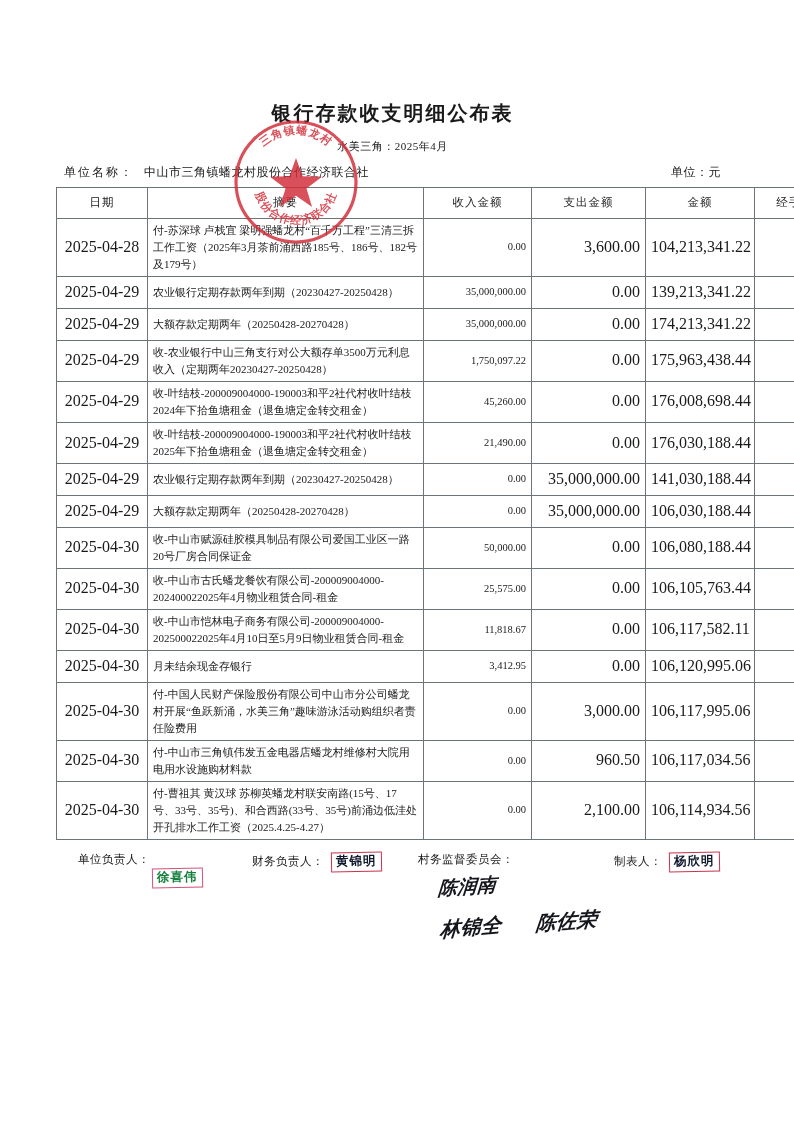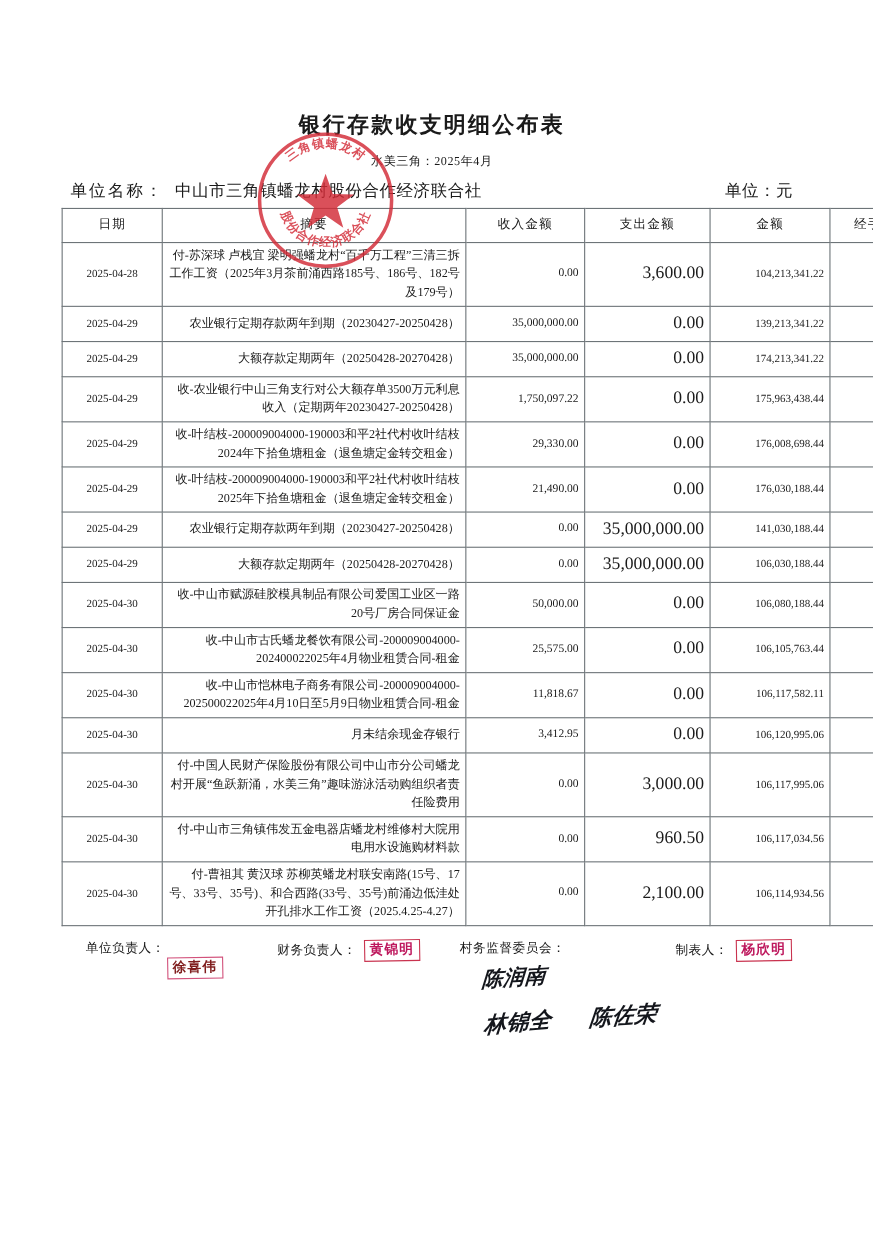--- a/index.html
+++ b/index.html
@@ -39,21 +39,21 @@
     margin-top: 12px;
     letter-spacing: 0.5px;
   }
 
   
   .meta-row {
     display: flex;
     justify-content: space-between;
     align-items: flex-end;
     margin: 10px 48px 6px 48px;
-    font-size: 15px;
+    font-size: 12px;
   }
   .meta-left { letter-spacing: 0.5px; }
   .meta-left .meta-label { letter-spacing: 2px; }
   .meta-left .meta-value { margin-left: 10px; }
   .meta-right { letter-spacing: 0.5px; }
 
   
   table.ledger {
     border-collapse: collapse;
     width: 714px;
@@ -67,25 +67,25 @@
     vertical-align: middle;
     line-height: 1.55;
   }
   table.ledger th {
     text-align: center;
     font-weight: normal;
     height: 24px;
     letter-spacing: 1px;
     font-size: 11.5px;
   }
-  .col-date   { width: 80px;  text-align: center; white-space: nowrap; font-size: 10px; }
-  .col-desc   { width: 265px; text-align: right; }
+  .col-date   { width: 80px;  text-align: center; white-space: nowrap; font-size: 16px; }
+  .col-desc   { width: 265px; text-align: left; }
   .col-in     { width: 97px;  text-align: right;  vertical-align: bottom; font-size: 10.5px;}
   .col-out    { width: 103px; text-align: right;  vertical-align: bottom; font-size: 16px;}
-  .col-bal    { width: 98px;  text-align: right;  vertical-align: bottom; font-size: 10px;}
+  .col-bal    { width: 98px;  text-align: right;  vertical-align: bottom; font-size: 16px;}
   .col-person { width: 70px;  text-align: center; }
 
   td.col-desc { letter-spacing: 0px; }
   td.num { font-family: "Liberation Serif", "DejaVu Serif", serif; }
 
   
   .sign-band {
     position: relative;
     margin: 12px 40px 0 40px;
     font-size: 11.5px;
@@ -94,31 +94,31 @@
   }
   .sign-slot { position: absolute; top: 0; white-space: nowrap; letter-spacing: 0.5px; }
   .slot-1 { left: 22px; }
   .slot-2 { left: 196px; }
   .slot-3 { left: 362px; }
   .slot-4 { left: 558px; }
 
   .stamp-box {
     display: inline-block;
     border: 1.5px solid #d2517b;
-    color: #7f1d1d;
+    color: #15803d;
     padding: 1px 4px;
     font-size: 12.5px;
     font-weight: bold;
     letter-spacing: 1px;
     font-family: "Liberation Serif", "DejaVu Serif", serif;
     transform: rotate(-1deg);
     margin-left: 4px;
     line-height: 1.25;
   }
-  .stamp-red { color: #be185d; border-color: #c9334f; }
+  .stamp-red { color: #0f172a; border-color: #c9334f; }
   .stamp-below {
     position: absolute;
     left: 70px;
     top: 16px;
   }
 
   
   .handsign {
     position: absolute;
     color: #14161c;
@@ -205,21 +205,21 @@
           <td class="col-date">2025-04-29</td>
           <td class="col-desc">收-农业银行中山三角支行对公大额存单3500万元利息收入（定期两年20230427-20250428）</td>
           <td class="col-in num">1,750,097.22</td>
           <td class="col-out num">0.00</td>
           <td class="col-bal num">175,963,438.44</td>
           <td class="col-person"></td>
         </tr>
         <tr>
           <td class="col-date">2025-04-29</td>
           <td class="col-desc">收-叶结枝-200009004000-190003和平2社代村收叶结枝2024年下拾鱼塘租金（退鱼塘定金转交租金）</td>
-          <td class="col-in num">29,330.00</td>
+          <td class="col-in num">45,260.00</td>
           <td class="col-out num">0.00</td>
           <td class="col-bal num">176,008,698.44</td>
           <td class="col-person"></td>
         </tr>
         <tr>
           <td class="col-date">2025-04-29</td>
           <td class="col-desc">收-叶结枝-200009004000-190003和平2社代村收叶结枝2025年下拾鱼塘租金（退鱼塘定金转交租金）</td>
           <td class="col-in num">21,490.00</td>
           <td class="col-out num">0.00</td>
           <td class="col-bal num">176,030,188.44</td>

